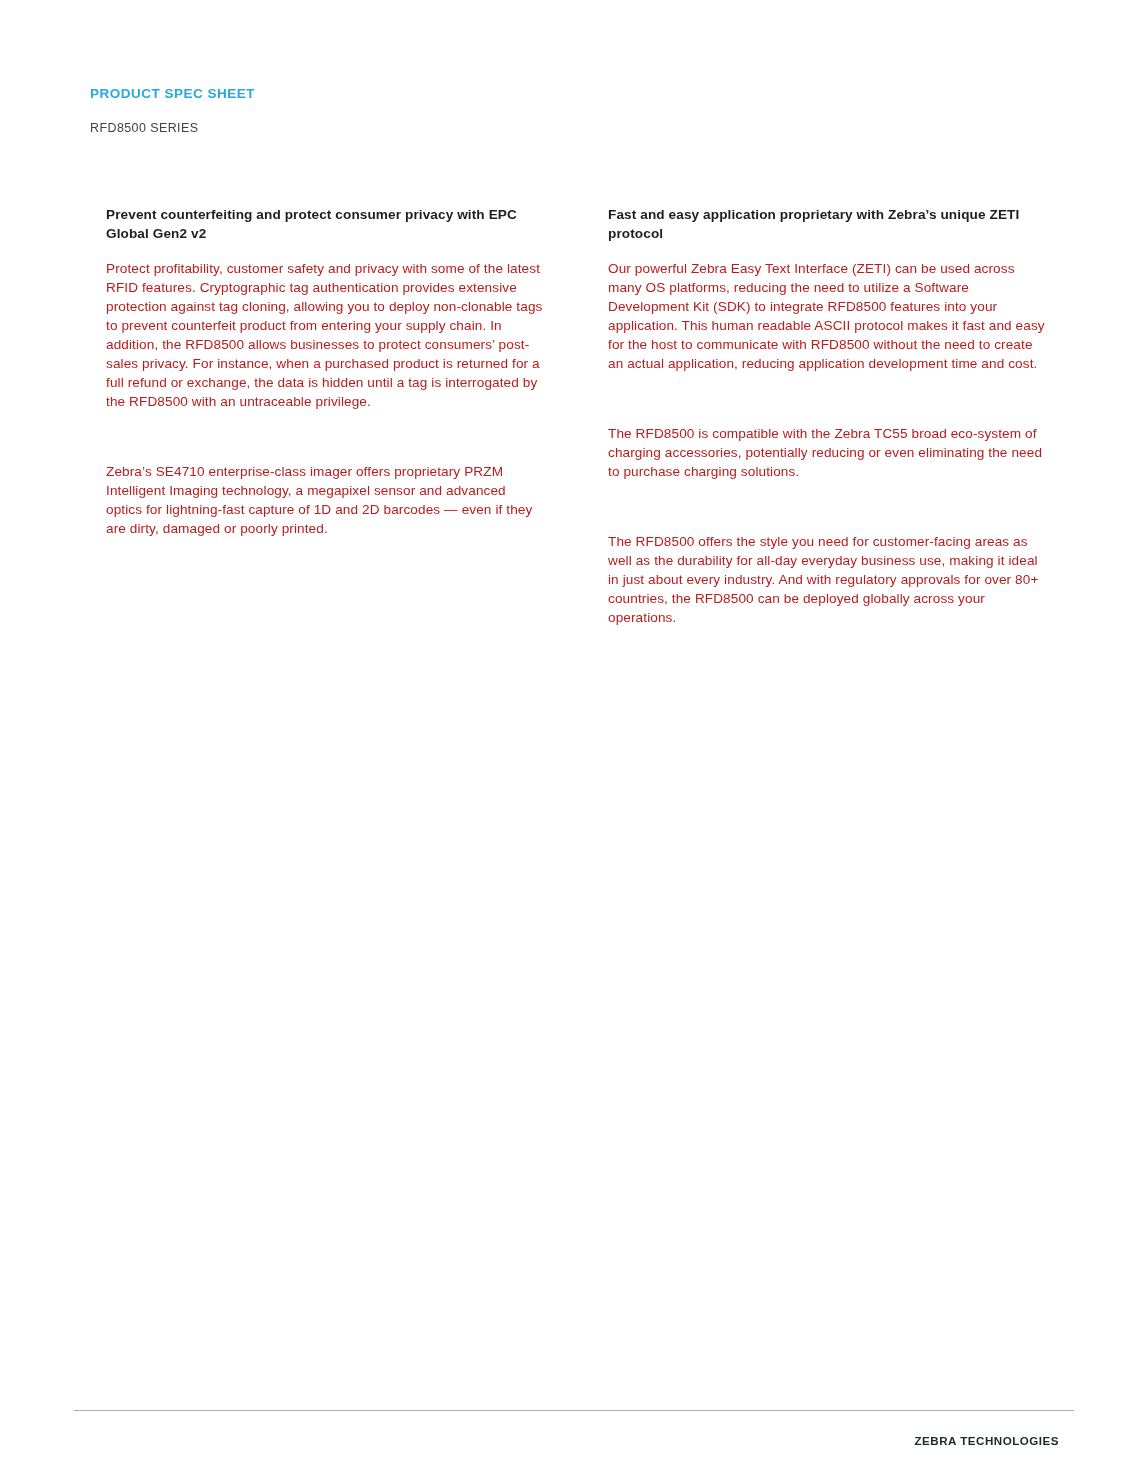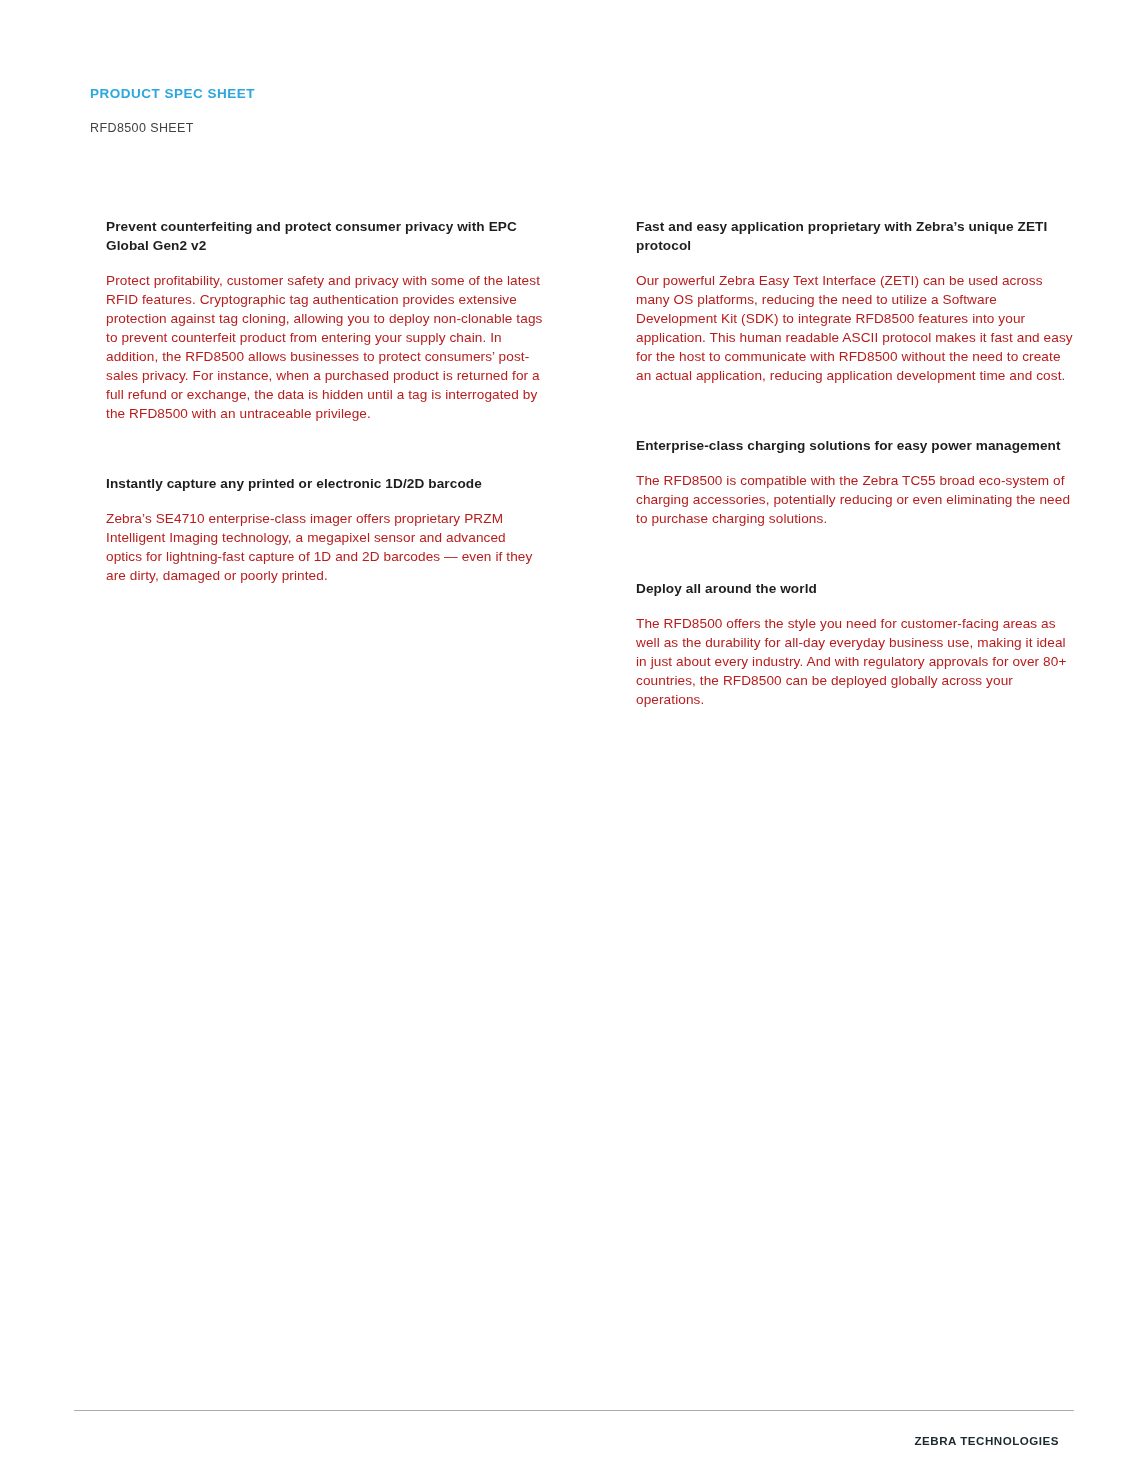--- a/index.html
+++ b/index.html
@@ -16,22 +16,22 @@
   .header { position:absolute; left:66px; top:62px; }
   .eyebrow {
     color:#2BA7DE; font-weight:bold; font-size:13.5px;
     letter-spacing:0.5px; line-height:16px;
   }
   .series {
     color:#3f4245; font-size:12.5px; letter-spacing:0.4px;
     margin-top:3px; line-height:15px;
   }
   .content {
-    position:absolute; left:66px; top:177px; width:1001px;
-    display:flex; gap:44px;
+    position:absolute; left:66px; top:165px; width:1001px;
+    display:flex; gap:16px;
   }
   .col { width:486px; flex:0 0 486px; }
   .section { margin-bottom:19px; }
   .section h3 {
     font-size:13.6px; font-weight:bold; color:#1c1e20;
     line-height:19px; letter-spacing:0.1px;
   }
   .section p {
     font-size:13.6px; color:#b91c1c; line-height:19px;
     letter-spacing:0.1px;
@@ -50,47 +50,44 @@
   .footer .company { color:#1b2930; }
   .footer .pagenum { color:#2BA7DE; font-size:12.5px; }
 </style>
 </head>
 <body>
 
 <div class="page">
 
   <div class="header">
     <div class="eyebrow">PRODUCT SPEC SHEET</div>
-    <div class="series">RFD8500 SHEET</div>
+    <div class="series">RFD8500 SERIES</div>
   </div>
 
   <div class="content">
 
     <div class="col">
       <div class="section">
         <h3>Prevent counterfeiting and protect consumer privacy with EPC Global Gen2 v2</h3>
         <p>Protect profitability, customer safety and privacy with some of the latest RFID features. Cryptographic tag authentication provides extensive protection against tag cloning, allowing you to deploy non-clonable tags to prevent counterfeit product from entering your supply chain. In addition, the RFD8500 allows businesses to protect consumers’ post-sales privacy. For instance, when a purchased product is returned for a full refund or exchange, the data is hidden until a tag is interrogated by the RFD8500 with an untraceable privilege.</p>
       </div>
       <div class="section">
-        <h3>Instantly capture any printed or electronic 1D/2D barcode</h3>
         <p>Zebra’s SE4710 enterprise-class imager offers proprietary PRZM Intelligent Imaging technology, a megapixel sensor and advanced optics for lightning-fast capture of 1D and 2D barcodes — even if they are dirty, damaged or poorly printed.</p>
       </div>
     </div>
 
     <div class="col">
       <div class="section">
         <h3>Fast and easy application proprietary with Zebra’s unique ZETI protocol</h3>
         <p>Our powerful Zebra Easy Text Interface (ZETI) can be used across many OS platforms, reducing the need to utilize a Software Development Kit (SDK) to integrate RFD8500 features into your application. This human readable ASCII protocol makes it fast and easy for the host to communicate with RFD8500 without the need to create an actual application, reducing application development time and cost.</p>
       </div>
       <div class="section">
-        <h3>Enterprise-class charging solutions for easy power management</h3>
         <p>The RFD8500 is compatible with the Zebra TC55 broad eco-system of charging accessories, potentially reducing or even eliminating the need to purchase charging solutions.</p>
       </div>
       <div class="section">
-        <h3>Deploy all around the world</h3>
         <p>The RFD8500 offers the style you need for customer-facing areas as well as the durability for all-day everyday business use, making it ideal in just about every industry. And with regulatory approvals for over 80+ countries, the RFD8500 can be deployed globally across your operations.</p>
       </div>
     </div>
 
   </div>
 
   <div class="footer-rule"></div>
 
   <div class="footer">
     <span class="company">ZEBRA TECHNOLOGIES</span>

